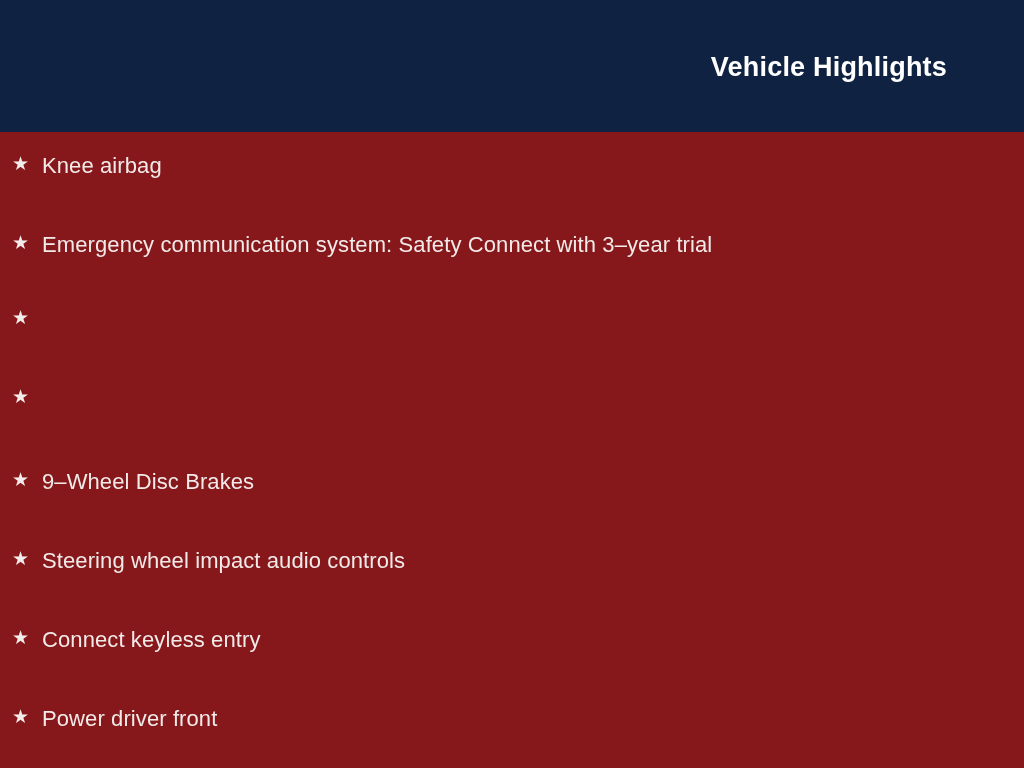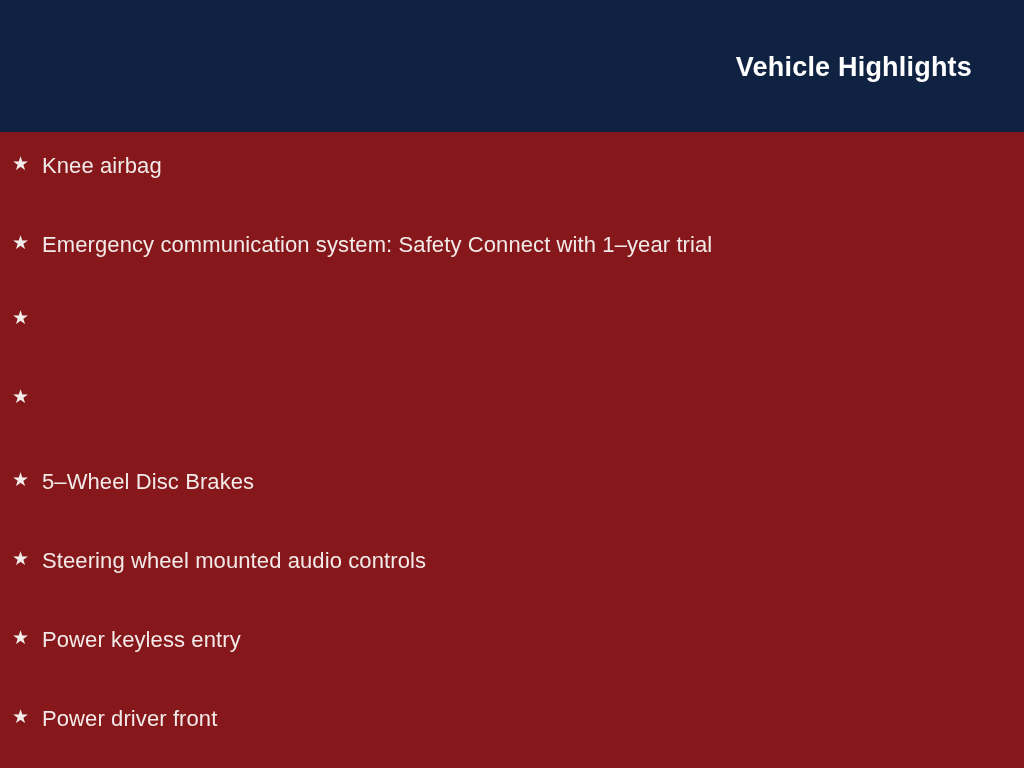--- a/index.html
+++ b/index.html
@@ -26,21 +26,21 @@
   
   .slide-header {
     position: relative;
     width: 100%;
     height: 132px;
     background: #0f2242;
     box-sizing: border-box;
     display: flex;
     align-items: center;
     justify-content: flex-end;
-    padding-right: 52px;
+    padding-right: 77px;
     flex: 0 0 132px;
   }
   .slide-title {
     color: #ffffff;
     font-size: 27px;
     font-weight: bold;
     letter-spacing: 0.2px;
     line-height: 1.1;
     white-space: nowrap;
     margin: 0;
@@ -105,44 +105,44 @@
   <div class="slide-body">
     <ul class="bullet-list">
 
       <li class="bullet-item">
         <span class="bullet-star">★</span>
         <span class="bullet-text">Knee airbag</span>
       </li>
 
       <li class="bullet-item">
         <span class="bullet-star">★</span>
-        <span class="bullet-text">Emergency communication system: Safety Connect with 1–year trial</span>
+        <span class="bullet-text">Emergency communication system: Safety Connect with 3–year trial</span>
       </li>
 
       <li class="bullet-item">
         <span class="bullet-star">★</span>
       </li>
 
       <li class="bullet-item">
         <span class="bullet-star">★</span>
       </li>
 
       <li class="bullet-item">
         <span class="bullet-star">★</span>
-        <span class="bullet-text">5–Wheel Disc Brakes</span>
+        <span class="bullet-text">9–Wheel Disc Brakes</span>
       </li>
 
       <li class="bullet-item">
         <span class="bullet-star">★</span>
-        <span class="bullet-text">Steering wheel mounted audio controls</span>
+        <span class="bullet-text">Steering wheel impact audio controls</span>
       </li>
 
       <li class="bullet-item">
         <span class="bullet-star">★</span>
-        <span class="bullet-text">Power keyless entry</span>
+        <span class="bullet-text">Connect keyless entry</span>
       </li>
 
       <li class="bullet-item">
         <span class="bullet-star">★</span>
         <span class="bullet-text">Power driver front</span>
       </li>
 
     </ul>
   </div>
 

